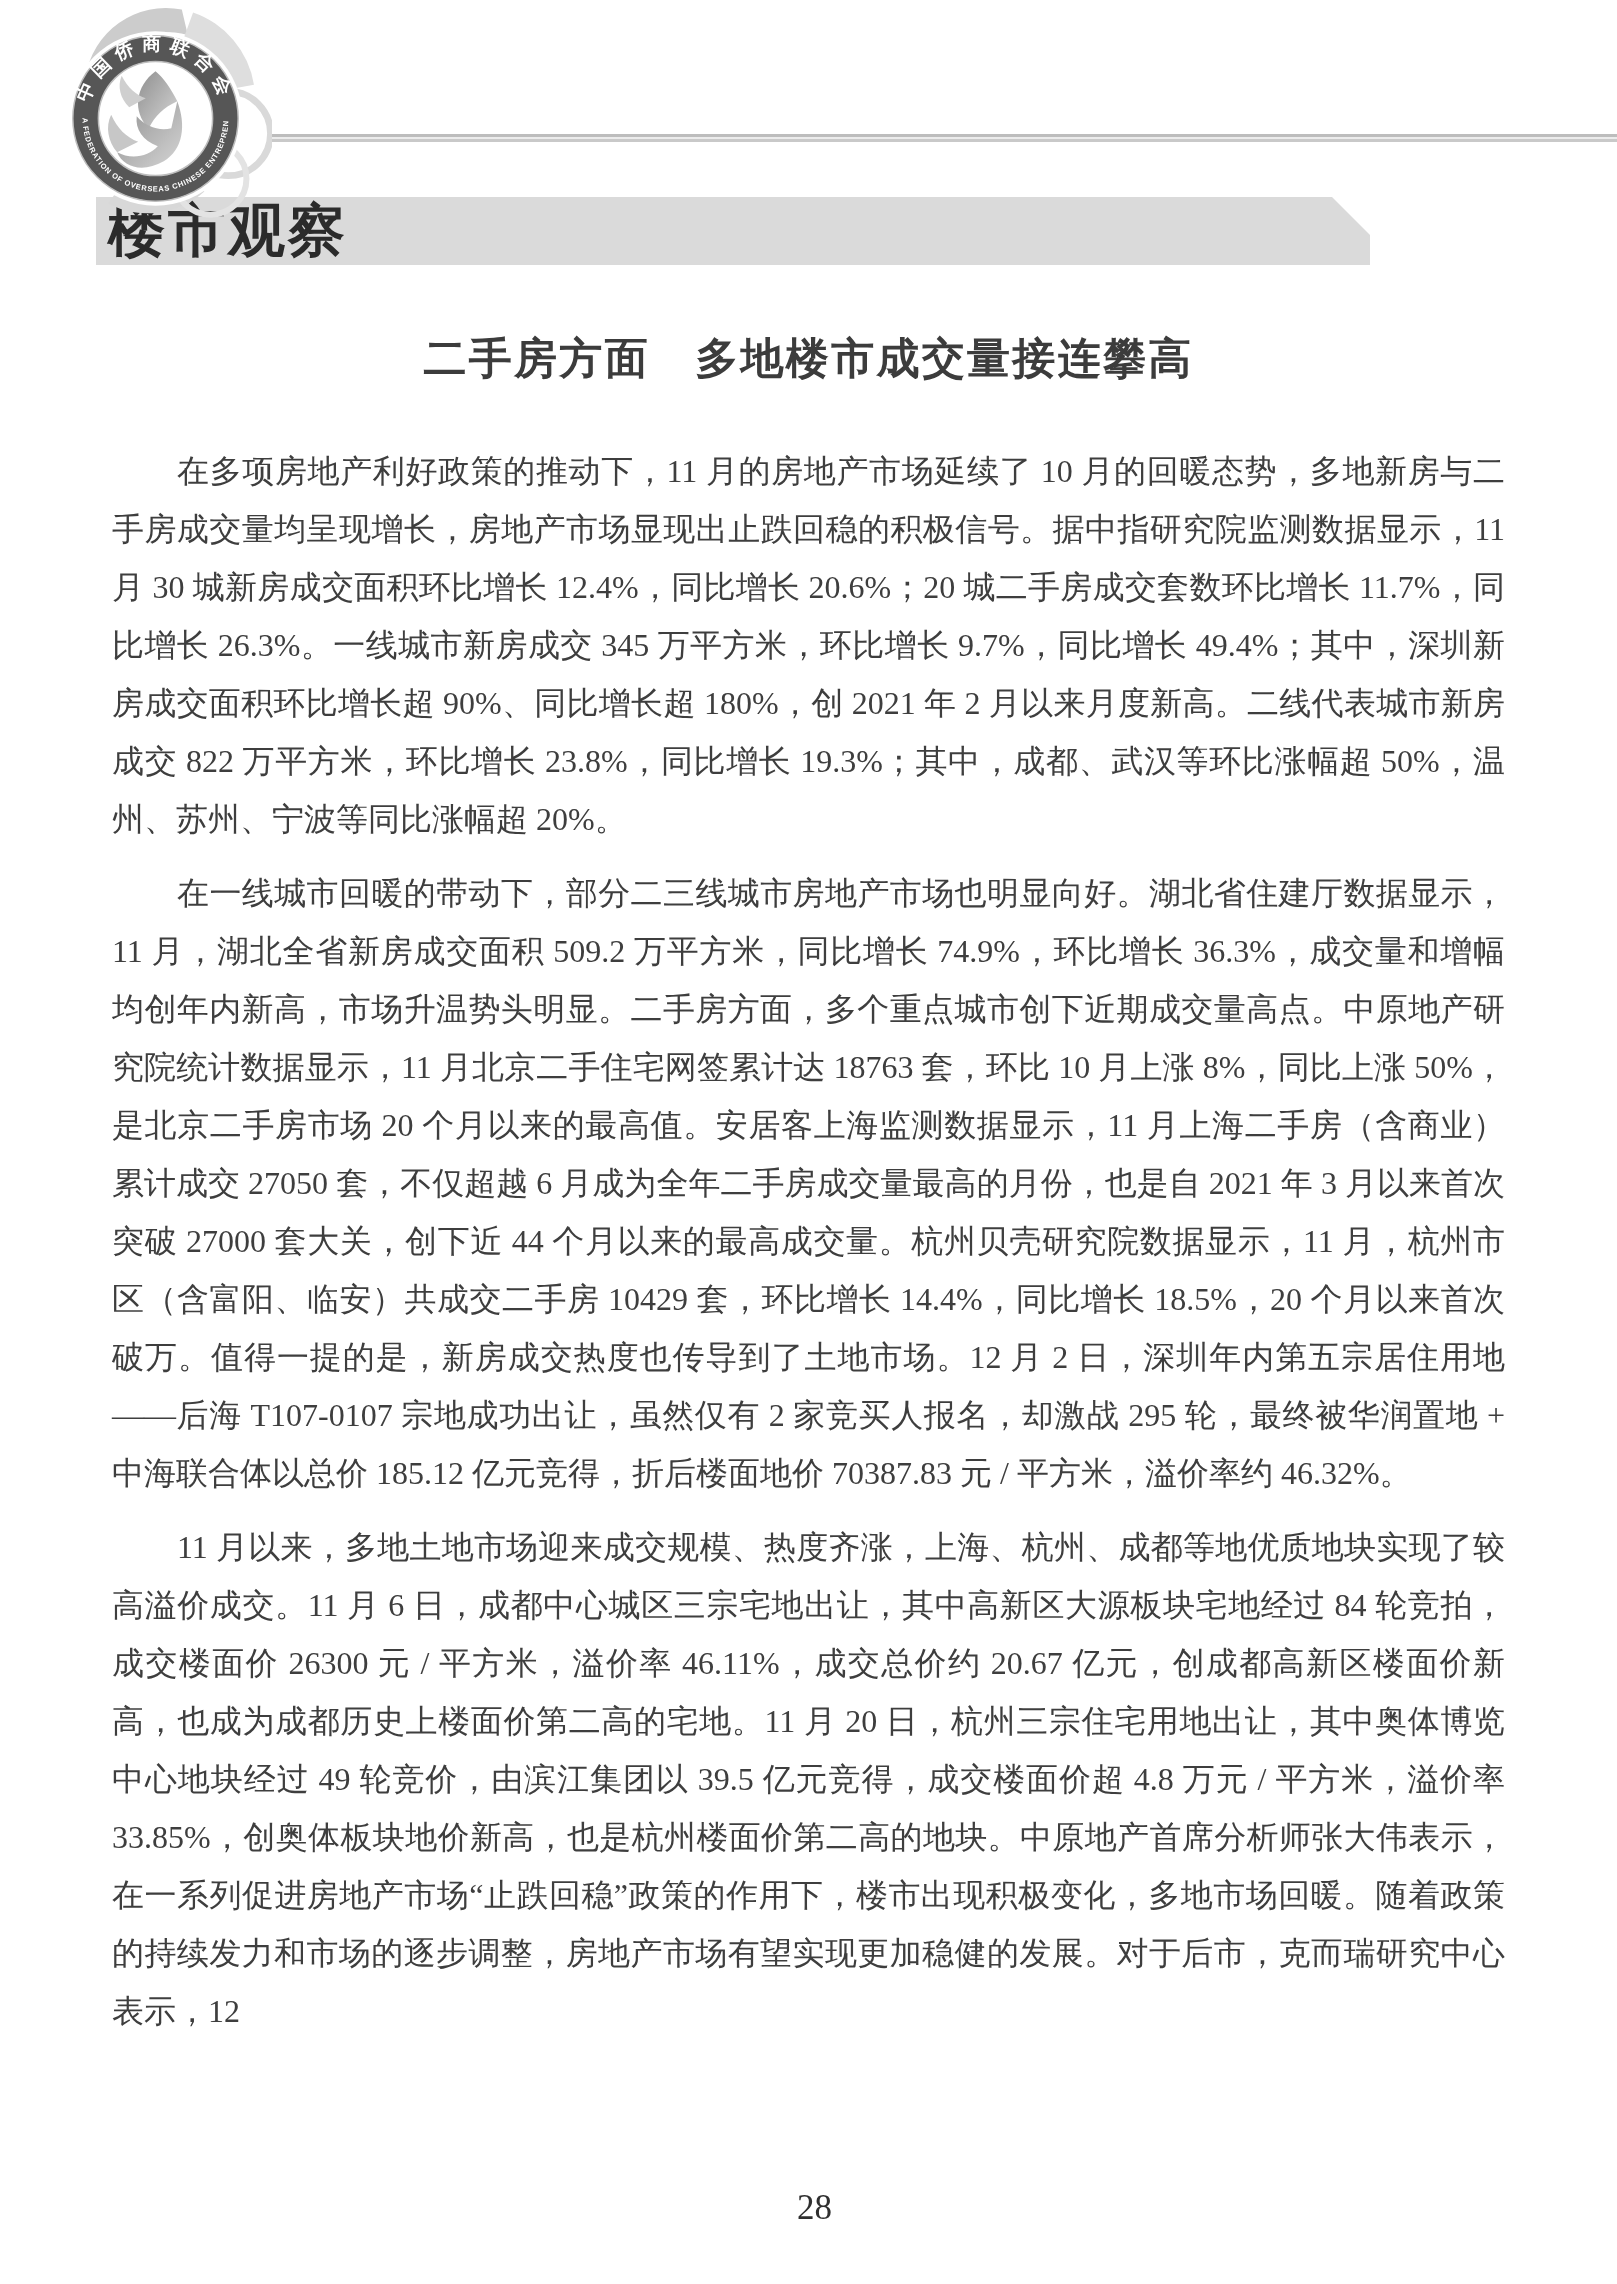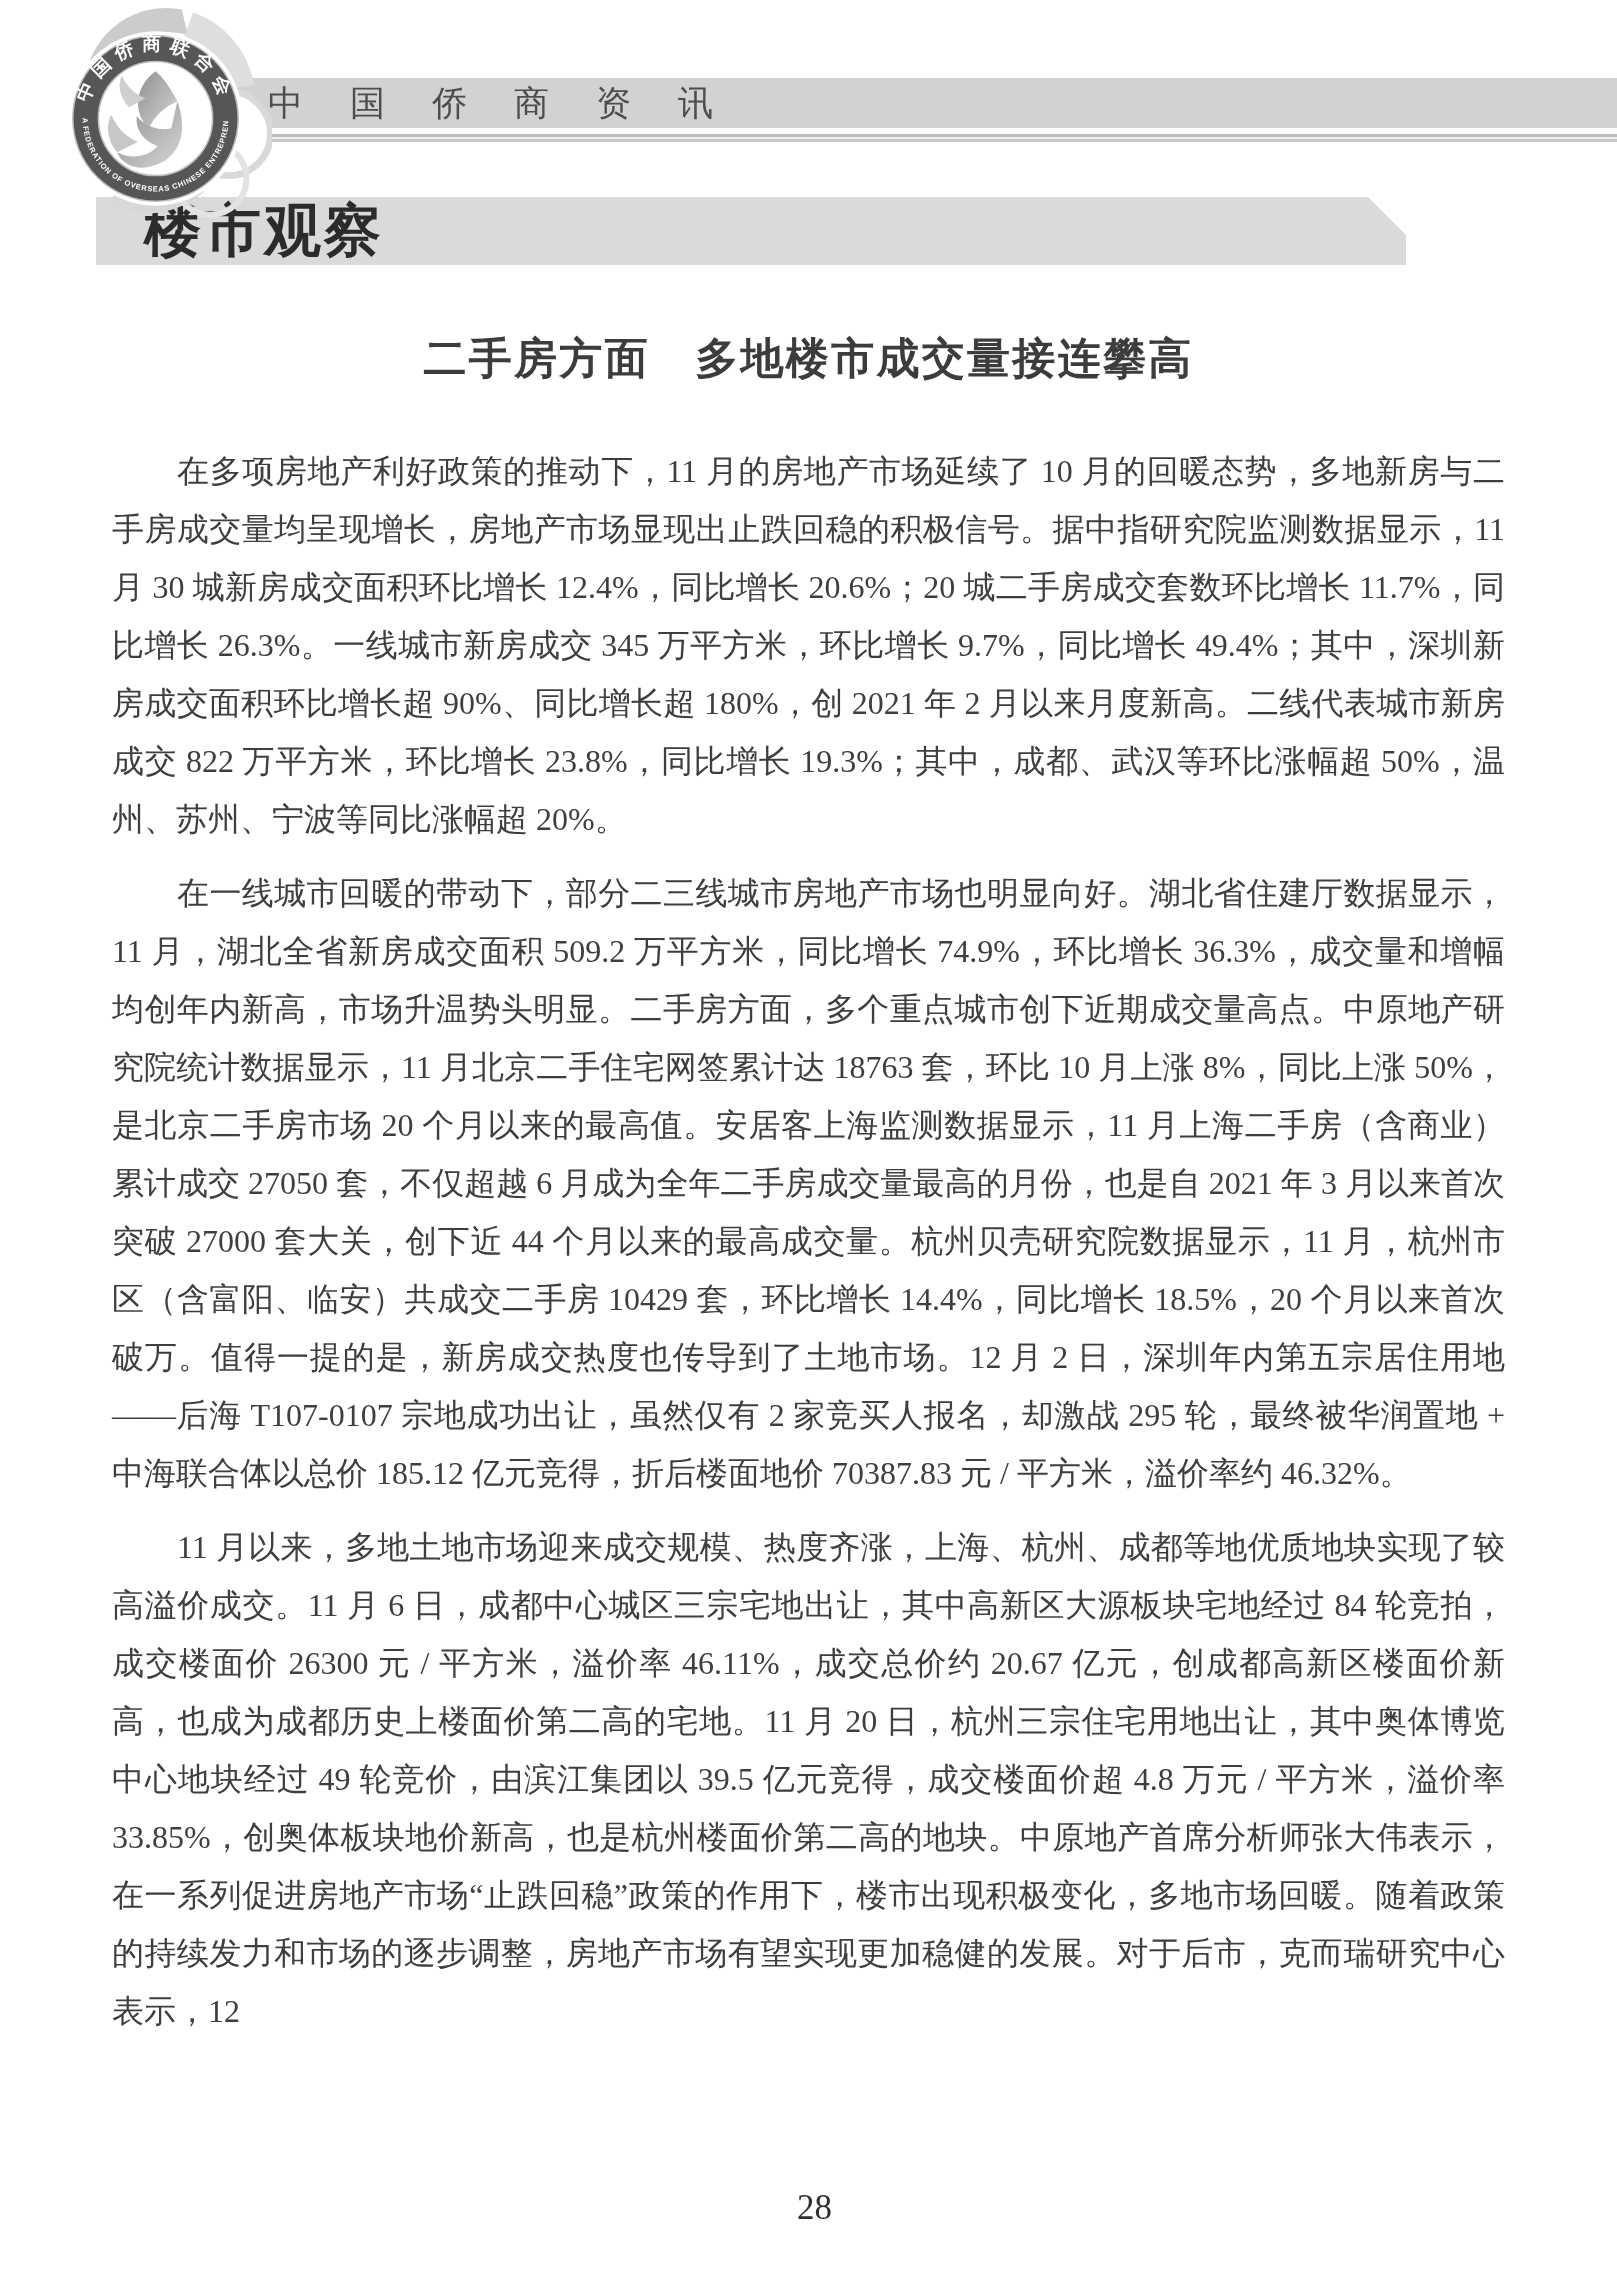--- a/index.html
+++ b/index.html
@@ -37,21 +37,20 @@
     position:absolute;left:39px;top:1.5px;width:233px;height:233px;z-index:2;
   }
 
   
   .section-bar{
     position:absolute;left:96px;top:197px;width:1274px;height:68px;
     background:#dadada;
     clip-path:polygon(0 0,calc(100% - 38px) 0,100% 38px,100% 100%,0 100%);
     display:flex;align-items:center;
     z-index:1;
-    padding-left:36px;
   }
   .section-label{
     padding-left:12px;
     font-size:57px;font-weight:bold;color:#2b2b2b;
     letter-spacing:3px;
     font-family:"Liberation Serif","DejaVu Serif",serif;
   }
 
   
   .article-title{
@@ -78,23 +77,20 @@
     text-align:center;
     font-size:35px;color:#2f2f2f;
     font-family:"Liberation Serif","DejaVu Serif",serif;
   }
 </style>
 </head>
 <body>
 
 <div class="page">
 
-  <div class="banner">
-    <span class="banner-title">中国侨商资讯</span>
-  </div>
   <div class="banner-lines"></div>
 
   <div class="logo">
     <svg width="233" height="233" viewBox="0 0 310 310">
       <defs>
         <linearGradient id="emblemGrad" x1="0" y1="0" x2="1" y2="1">
           <stop offset="0" stop-color="#8f8f8f"></stop>
           <stop offset="1" stop-color="#d6d6d6"></stop>
         </linearGradient>
         <path id="arcTop" d="M 64,155 A 91,91 0 0 1 246,155" fill="none"></path>

